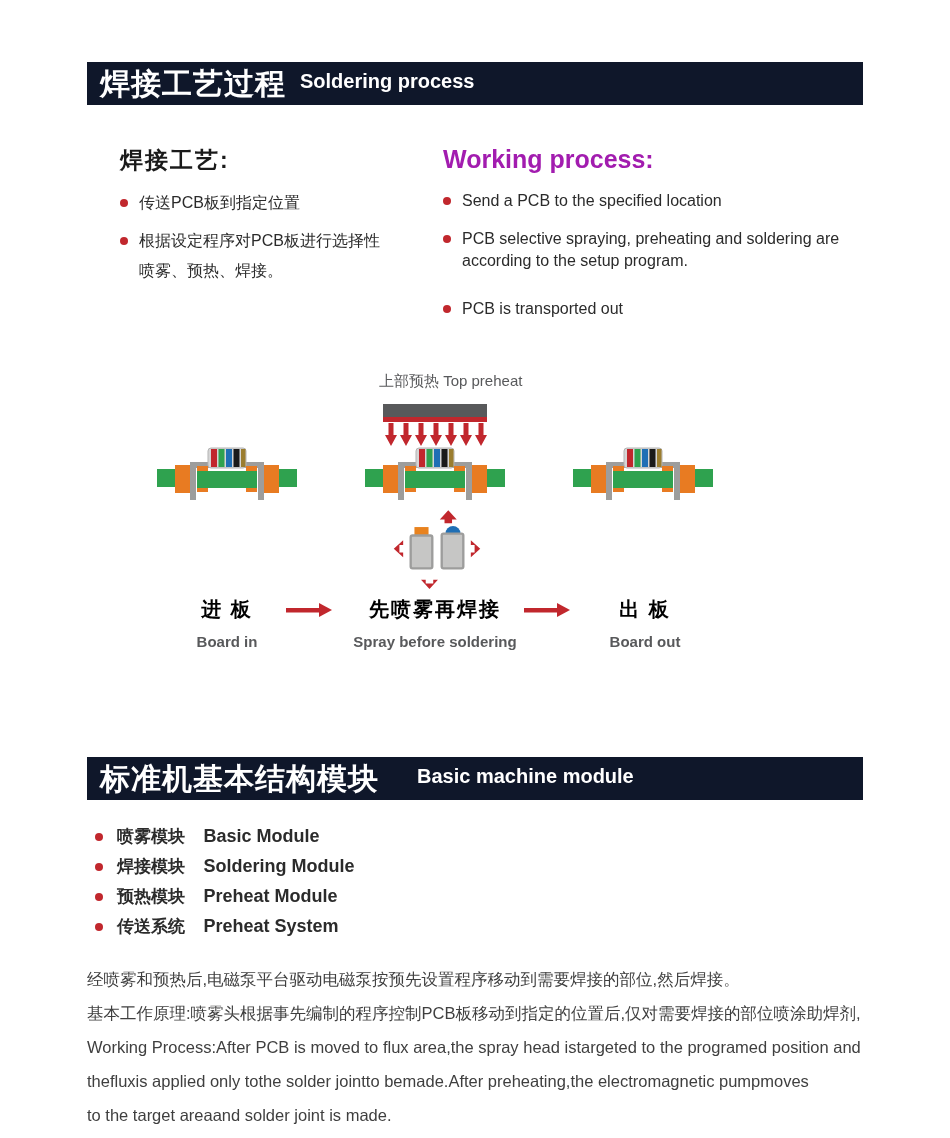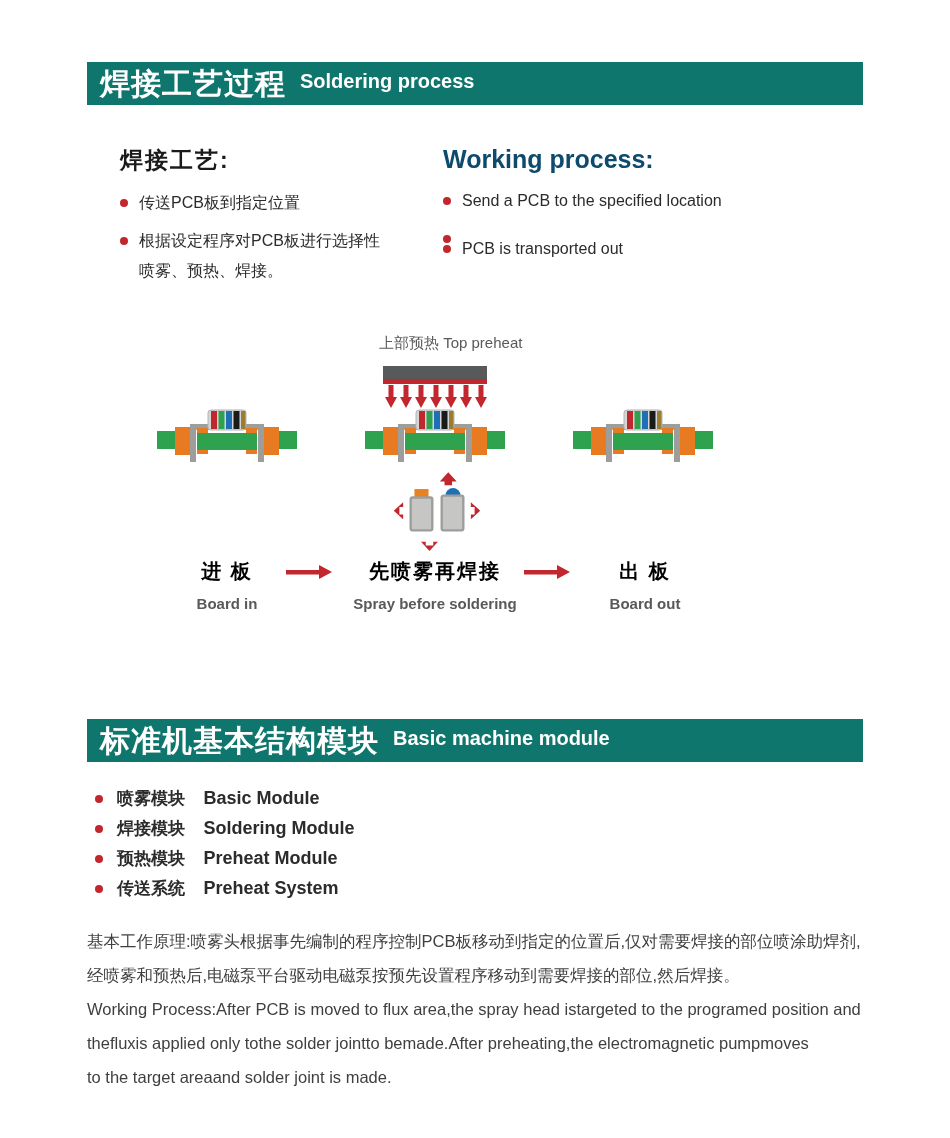--- a/index.html
+++ b/index.html
@@ -1,32 +1,32 @@
 <!DOCTYPE html>
 <html><head>
 <meta charset="utf-8">
 <style>
   html,body{margin:0;padding:0;background:#ffffff;}
   body{font-family:"Liberation Sans","DejaVu Sans",sans-serif;color:#231f20;}
   .page{position:relative;width:950px;height:1138px;background:#fff;overflow:hidden;}
   .content{position:absolute;left:87px;top:0;width:776px;}
 
   
-  .banner{margin-top:62px;height:43px;background:#0f766e;display:flex;align-items:baseline;
+  .banner{margin-top:62px;height:43px;background:#0f172a;display:flex;align-items:baseline;
           padding:0 0 0 13px;box-sizing:border-box;color:#fff;white-space:nowrap;overflow:hidden;}
   .banner .zh{font-size:30px;font-weight:bold;line-height:43px;letter-spacing:1px;}
   .banner .en{font-size:20px;font-weight:bold;margin-left:14px;position:relative;top:-6px;}
-  .banner.second{margin-top:97px;}
+  .banner.second{margin-top:97px;gap:24px;}
 
   
   .cols{display:flex;margin-top:40px;justify-content:flex-end;}
   .col-left{width:323px;padding-left:33px;box-sizing:content-box;}
   .col-right{flex:1;}
   .col-head-zh{font-size:23px;font-weight:bold;letter-spacing:2px;color:#1a1a1a;}
-  .col-head-en{font-size:25px;font-weight:bold;color:#0c4a6e;}
+  .col-head-en{font-size:25px;font-weight:bold;color:#a21caf;}
   .blist{margin-top:14px;}
   .bitem{position:relative;padding-left:19px;font-size:16px;line-height:22px;color:#2b2b2b;margin-top:16px;}
   .bitem .dot{position:absolute;left:0;top:7px;width:8px;height:8px;border-radius:50%;background:#c1272d;}
   .bitem .line2{margin-top:8px;}
   .bitem.gap{margin-top:26px;}
 
   
   .diagram{position:relative;height:290px;margin-top:50px;}
   .preheat-label{position:absolute;left:292px;top:2px;font-size:15px;color:#58595b;}
   .abs{position:absolute;}
@@ -132,20 +132,21 @@
       </div>
       <div class="col-right">
         <div class="col-head-en">Working process:</div>
         <div class="blist">
           <div class="bitem">
             <span class="dot"></span>
             <span>Send a PCB to the specified location</span>
           </div>
           <div class="bitem">
             <span class="dot"></span>
+            <span>PCB selective spraying, preheating and soldering are according to the setup program.</span>
           </div>
           <div class="bitem gap">
             <span class="dot"></span>
             <span>PCB is transported out</span>
           </div>
         </div>
       </div>
     </div>
 
     <div class="diagram">
@@ -211,21 +212,21 @@
         <span class="en">Preheat Module</span>
       </div>
       <div class="moditem">
         <span class="dot"></span>
         <span class="zh">传送系统</span>
         <span class="en">Preheat System</span>
       </div>
     </div>
 
     <div class="para">
+      <div>经喷雾和预热后,电磁泵平台驱动电磁泵按预先设置程序移动到需要焊接的部位,然后焊接。</div>
       <div>基本工作原理:喷雾头根据事先编制的程序控制PCB板移动到指定的位置后,仅对需要焊接的部位喷涂助焊剂,</div>
-      <div>经喷雾和预热后,电磁泵平台驱动电磁泵按预先设置程序移动到需要焊接的部位,然后焊接。</div>
       <div>Working Process:After PCB is moved to flux area,the spray head istargeted to the programed position and</div>
       <div>thefluxis applied only tothe solder jointto bemade.After preheating,the electromagnetic pumpmoves</div>
       <div>to the target areaand solder joint is made.</div>
     </div>
 
   </div>
 </div>
 
 </body></html>

